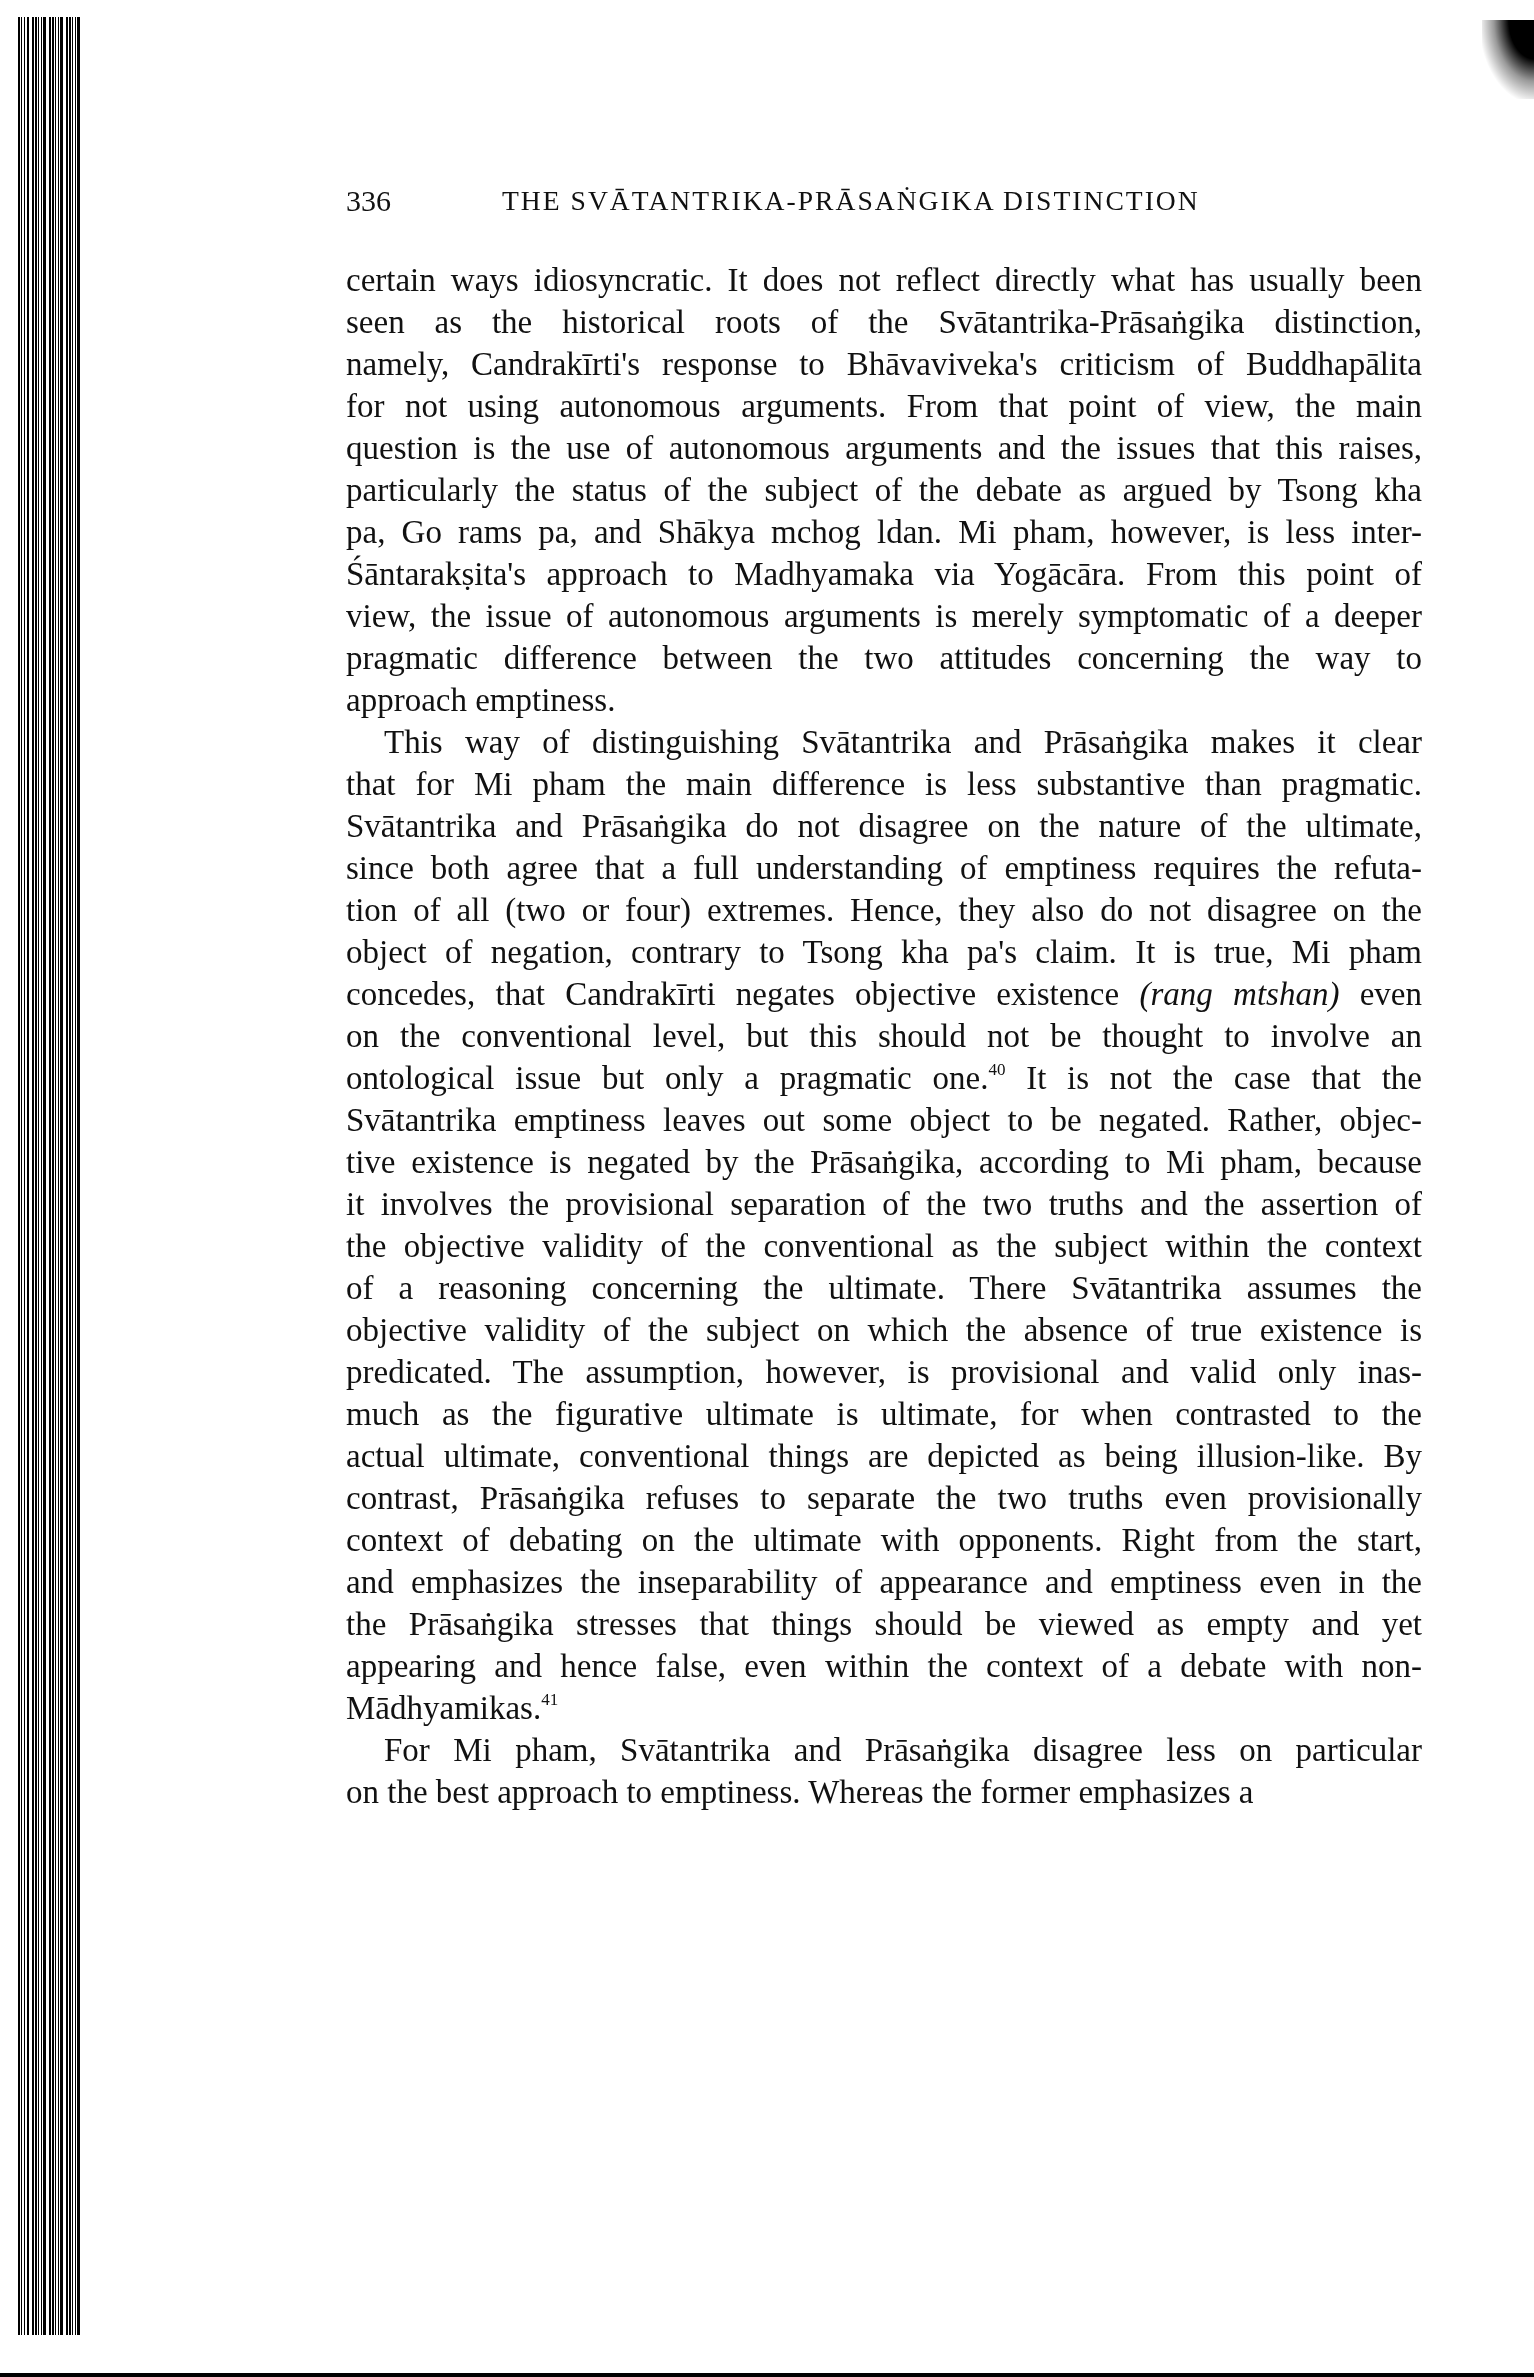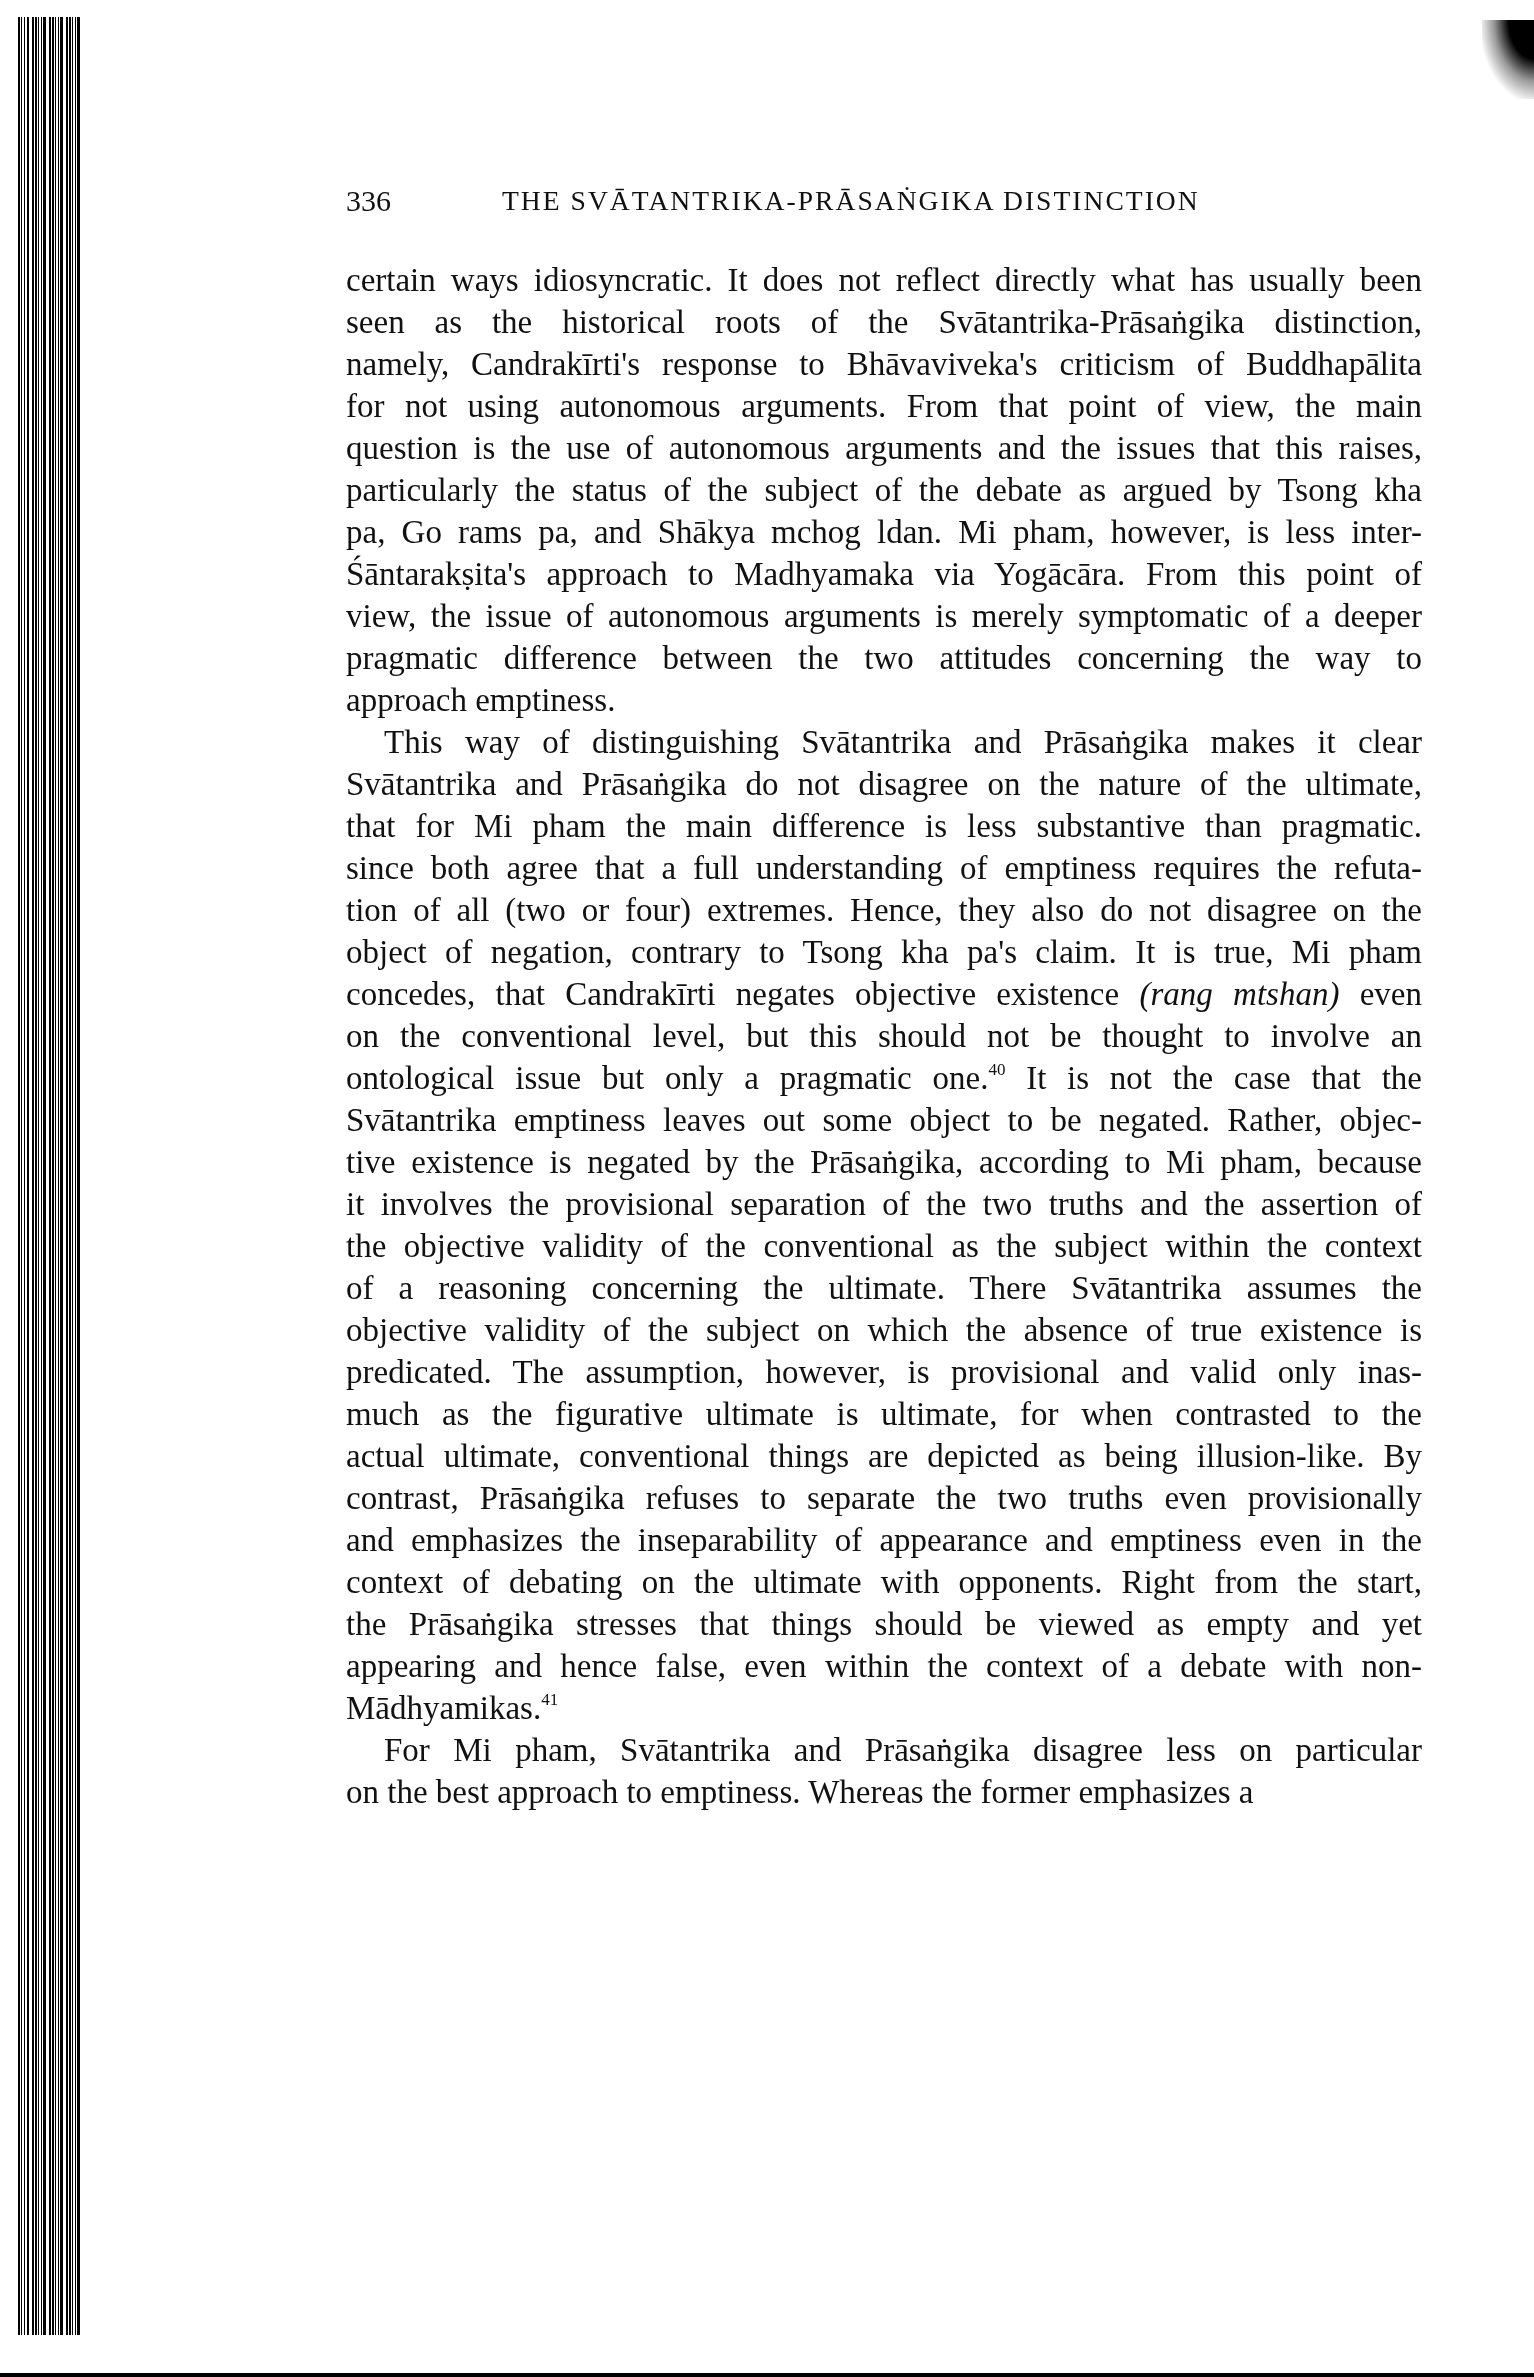--- a/index.html
+++ b/index.html
@@ -54,40 +54,40 @@
       <span class="line">question is the use of autonomous arguments and the issues that this raises,</span>
       <span class="line">particularly the status of the subject of the debate as argued by Tsong kha</span>
       <span class="line">pa, Go rams pa, and Shākya mchog ldan. Mi pham, however, is less inter-</span>
       <span class="line">Śāntarakṣita's approach to Madhyamaka via Yogācāra. From this point of</span>
       <span class="line">view, the issue of autonomous arguments is merely symptomatic of a deeper</span>
       <span class="line">pragmatic difference between the two attitudes concerning the way to</span>
       <span class="line last">approach emptiness.</span>
     </div>
     <div>
       <span class="line indent">This way of distinguishing Svātantrika and Prāsaṅgika makes it clear</span>
+      <span class="line">that for Mi pham the main difference is less substantive than pragmatic.</span>
       <span class="line">Svātantrika and Prāsaṅgika do not disagree on the nature of the ultimate,</span>
-      <span class="line">that for Mi pham the main difference is less substantive than pragmatic.</span>
       <span class="line">since both agree that a full understanding of emptiness requires the refuta-</span>
       <span class="line">tion of all (two or four) extremes. Hence, they also do not disagree on the</span>
       <span class="line">object of negation, contrary to Tsong kha pa's claim. It is true, Mi pham</span>
       <span class="line">concedes, that Candrakīrti negates objective existence <em>(rang mtshan)</em> even</span>
       <span class="line">on the conventional level, but this should not be thought to involve an</span>
       <span class="line">ontological issue but only a pragmatic one.<sup>40</sup> It is not the case that the</span>
       <span class="line">Svātantrika emptiness leaves out some object to be negated. Rather, objec-</span>
       <span class="line">tive existence is negated by the Prāsaṅgika, according to Mi pham, because</span>
       <span class="line">it involves the provisional separation of the two truths and the assertion of</span>
       <span class="line">the objective validity of the conventional as the subject within the context</span>
       <span class="line">of a reasoning concerning the ultimate. There Svātantrika assumes the</span>
       <span class="line">objective validity of the subject on which the absence of true existence is</span>
       <span class="line">predicated. The assumption, however, is provisional and valid only inas-</span>
       <span class="line">much as the figurative ultimate is ultimate, for when contrasted to the</span>
       <span class="line">actual ultimate, conventional things are depicted as being illusion-like. By</span>
       <span class="line">contrast, Prāsaṅgika refuses to separate the two truths even provisionally</span>
+      <span class="line">context of debating on the ultimate with opponents. Right from the start,</span>
       <span class="line">and emphasizes the inseparability of appearance and emptiness even in the</span>
-      <span class="line">context of debating on the ultimate with opponents. Right from the start,</span>
       <span class="line">the Prāsaṅgika stresses that things should be viewed as empty and yet</span>
       <span class="line">appearing and hence false, even within the context of a debate with non-</span>
       <span class="line last">Mādhyamikas.<sup>41</sup></span>
     </div>
     <div>
       <span class="line indent">For Mi pham, Svātantrika and Prāsaṅgika disagree less on particular</span>
       <span class="line last">on the best approach to emptiness. Whereas the former emphasizes a</span>
     </div>
   </div>
 

